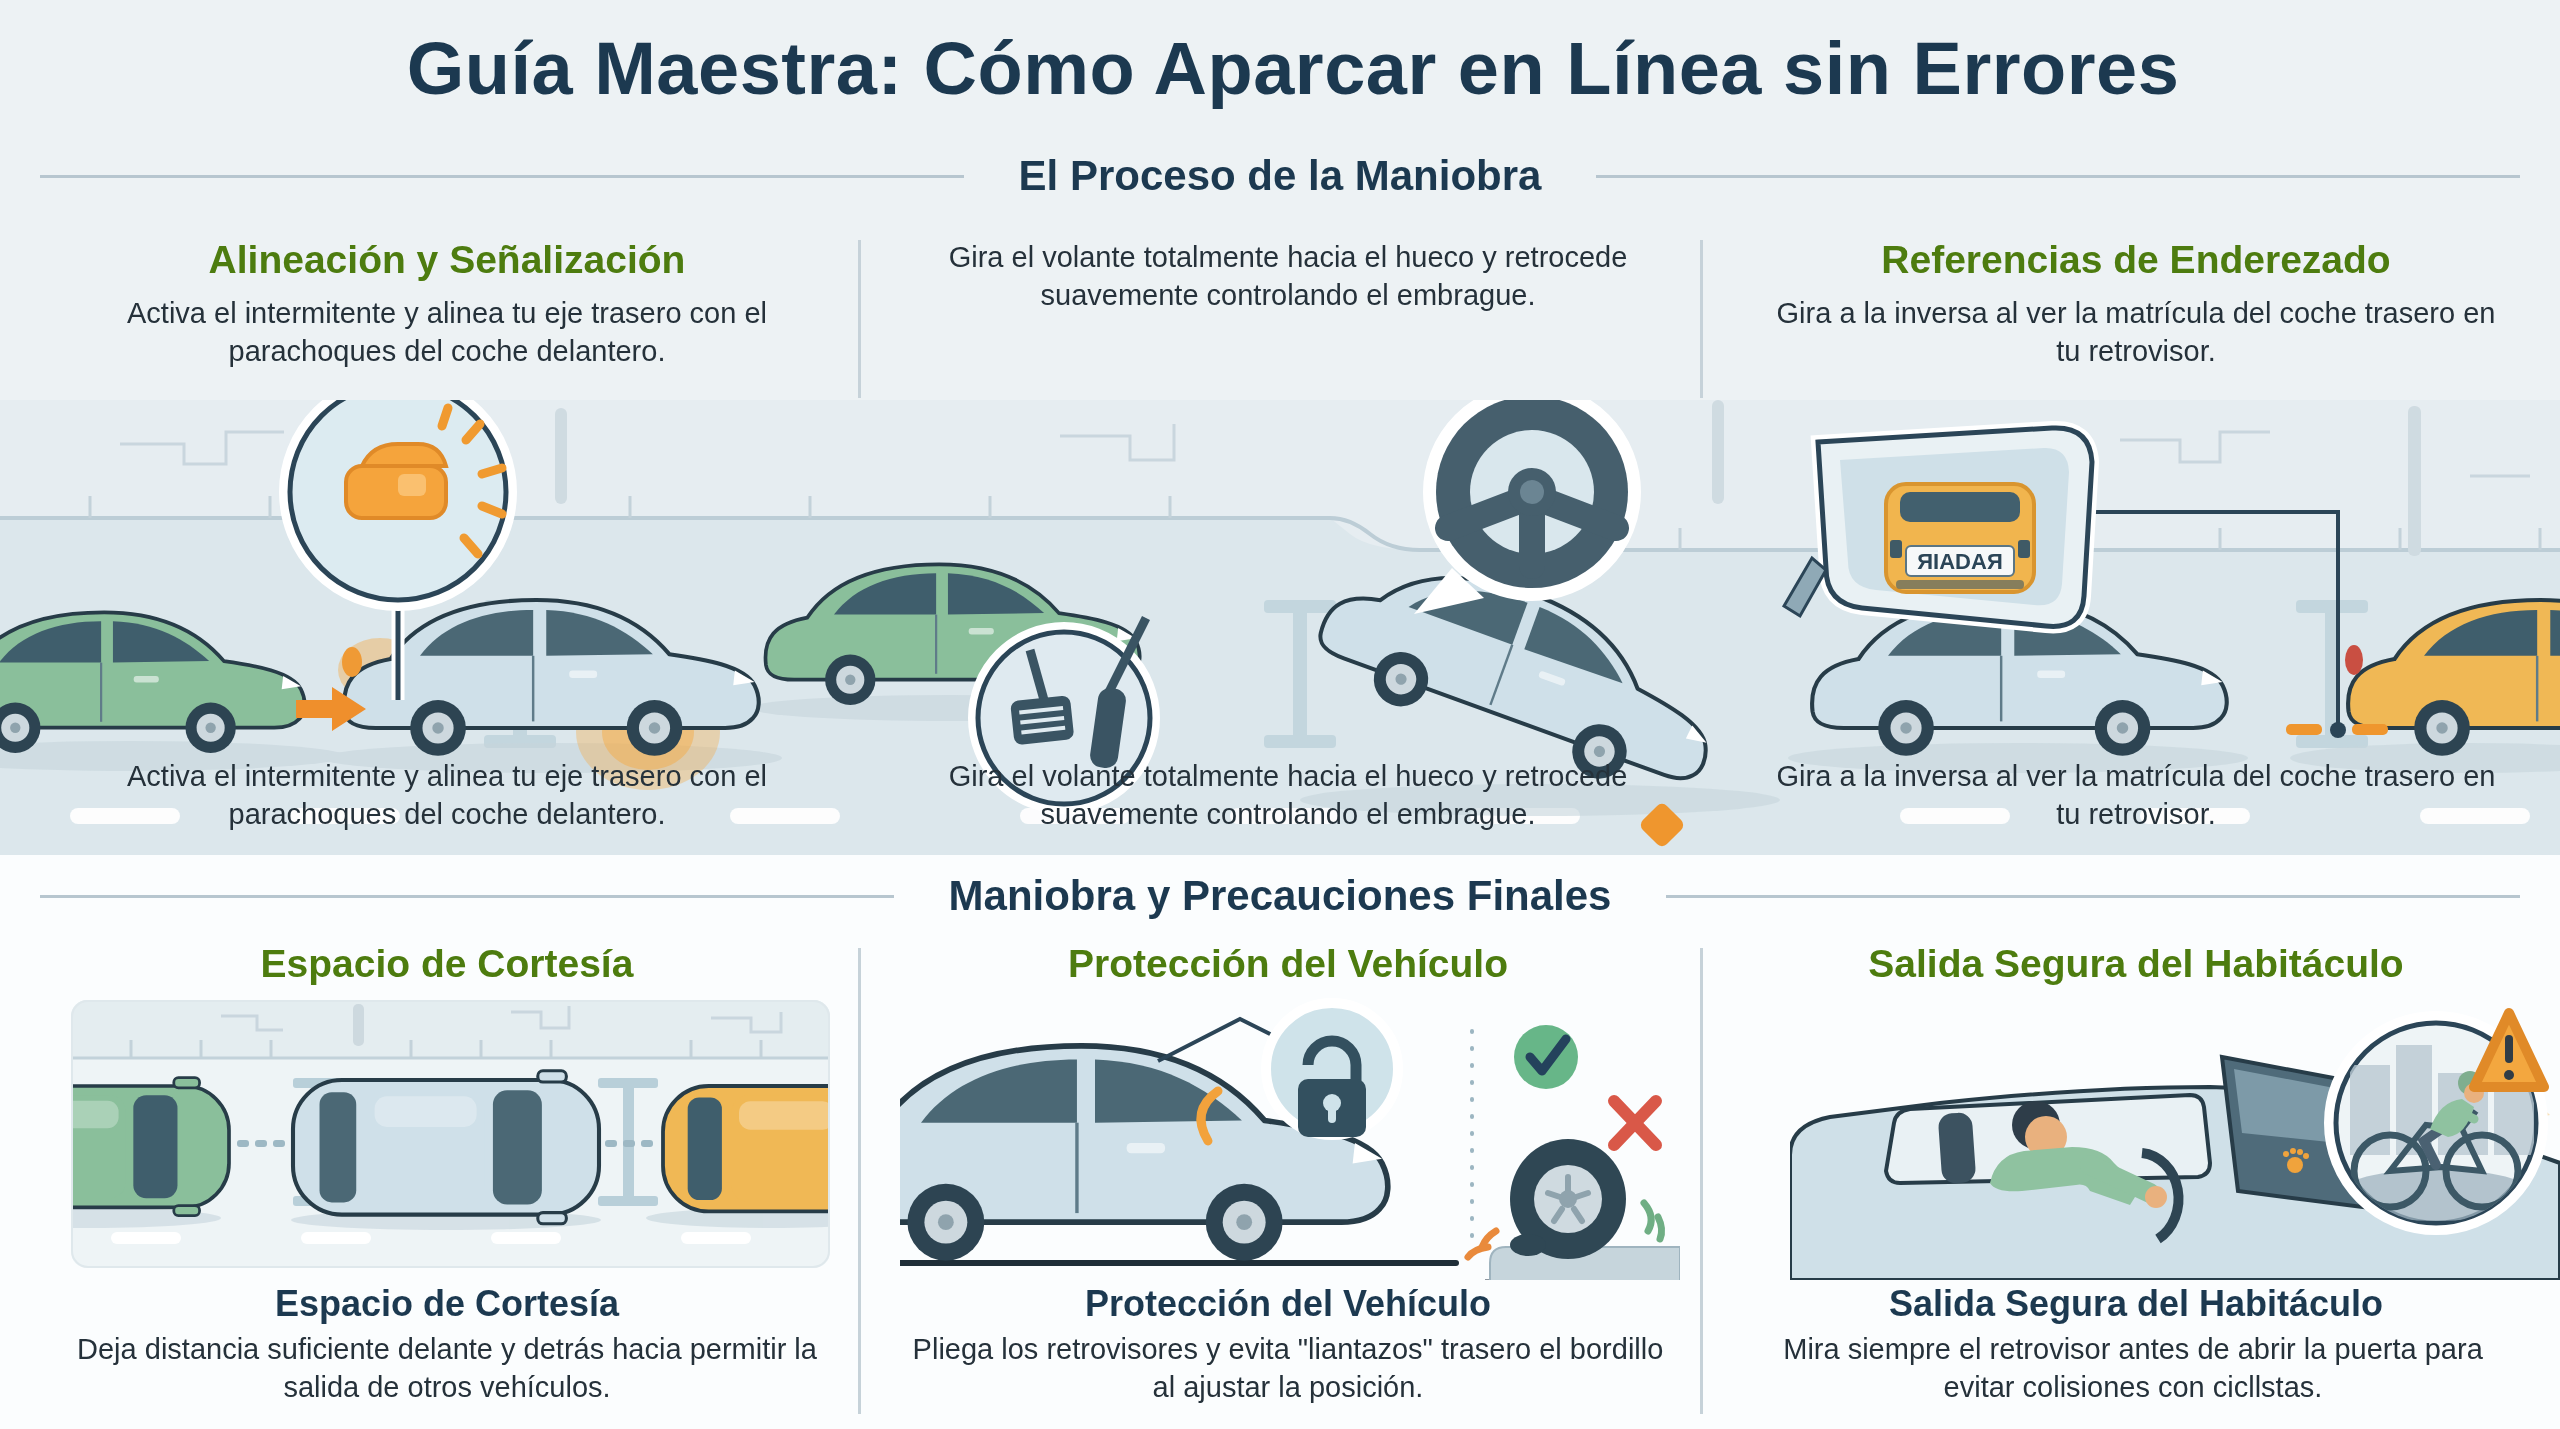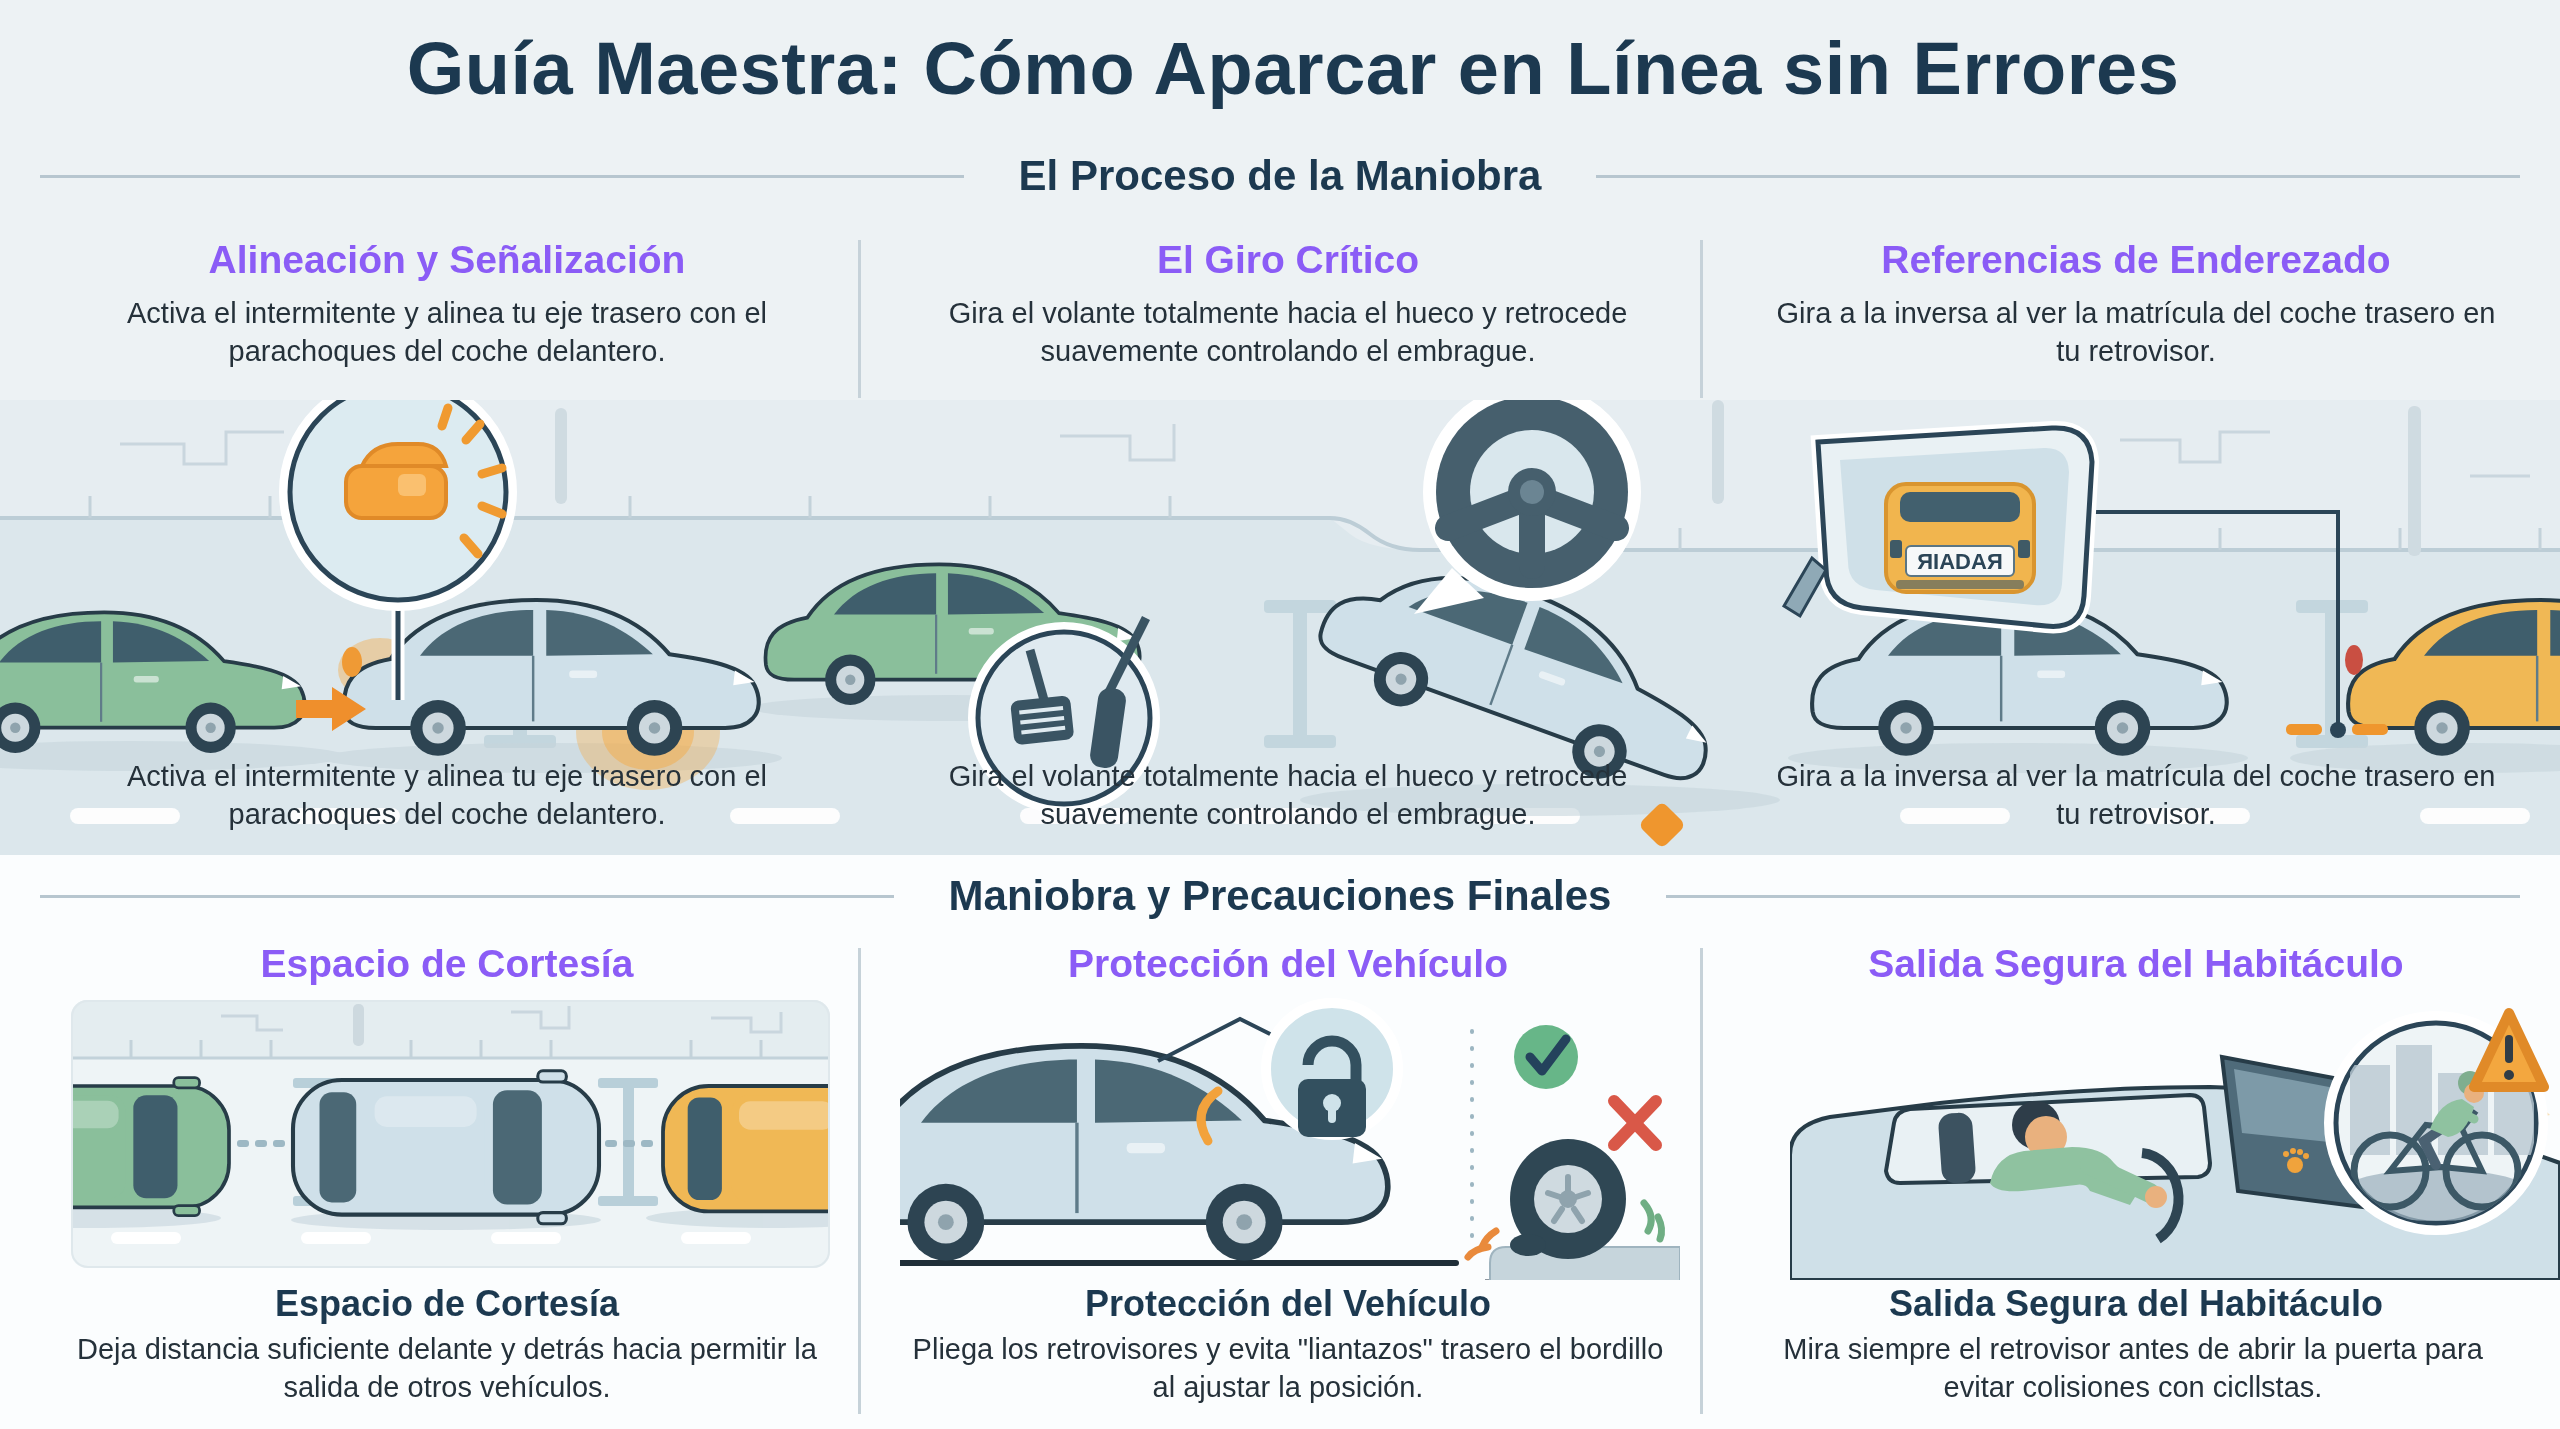--- a/index.html
+++ b/index.html
@@ -7,21 +7,21 @@
           font-family:"Liberation Sans",sans-serif;color:#25313a;}
   .abs{position:absolute;}
   .top-bg{left:0;top:0;width:2560px;height:855px;background:#edf2f4;}
   .page-title{left:13px;top:26px;width:2560px;text-align:center;font-size:74px;font-weight:700;
               color:#1c3950;letter-spacing:.5px;}
   .sec-head{display:flex;align-items:center;justify-content:center;gap:55px;left:40px;width:2480px;}
   .sec-head .rule{flex:1;height:3px;background:#b7c6cf;}
   .sec-head .sec-title{font-size:42px;font-weight:700;color:#1c3950;white-space:nowrap;}
   #sec1{top:152px;} #sec2{top:872px;}
   .colblock{text-align:center;}
-  .col-title{font-size:39px;font-weight:700;color:#8b5cf6;margin:0 0 12px 0;}
+  .col-title{font-size:39px;font-weight:700;color:#4d7c0f;margin:0 0 12px 0;}
   .col-sub{font-size:29px;line-height:38px;color:#25313a;}
   .cap{font-size:29px;line-height:38px;color:#25313a;text-align:center;}
   .cap-title{font-size:36px;font-weight:700;color:#1c3950;text-align:center;}
   .vdiv{width:3px;background:#c6d2d9;}
   svg{display:block;}
   .car-green{--b:#8abf9b;--g:#3f5e6c;}
   .car-blue{--b:#cfe0e9;--g:#4b6875;}
   .car-yellow{--b:#f0b855;--g:#3f5e6c;}
   text{font-family:"Liberation Sans",sans-serif;}
 </style>
@@ -37,21 +37,20 @@
     <div class="rule"></div>
     <div class="sec-title">El Proceso de la Maniobra</div>
     <div class="rule"></div>
   </div>
 
   <div class="abs colblock" style="left:87px;top:238px;width:720px;">
     <div class="col-title">Alineación y Señalización</div>
     <div class="col-sub">Activa el intermitente y alinea tu eje trasero con el parachoques del coche delantero.</div>
   </div>
   <div class="abs colblock" style="left:928px;top:238px;width:720px;">
-    <div class="col-title">El Giro Crítico</div>
     <div class="col-sub">Gira el volante totalmente hacia el hueco y retrocede suavemente controlando el embrague.</div>
   </div>
   <div class="abs colblock" style="left:1776px;top:238px;width:720px;">
     <div class="col-title">Referencias de Enderezado</div>
     <div class="col-sub">Gira a la inversa al ver la matrícula del coche trasero en tu retrovisor.</div>
   </div>
   <div class="abs vdiv" style="left:858px;top:240px;height:158px;"></div>
   <div class="abs vdiv" style="left:1700px;top:240px;height:158px;"></div>
 
   <svg class="abs" style="left:0;top:400px;" width="2560" height="455" viewBox="0 0 2560 455">

